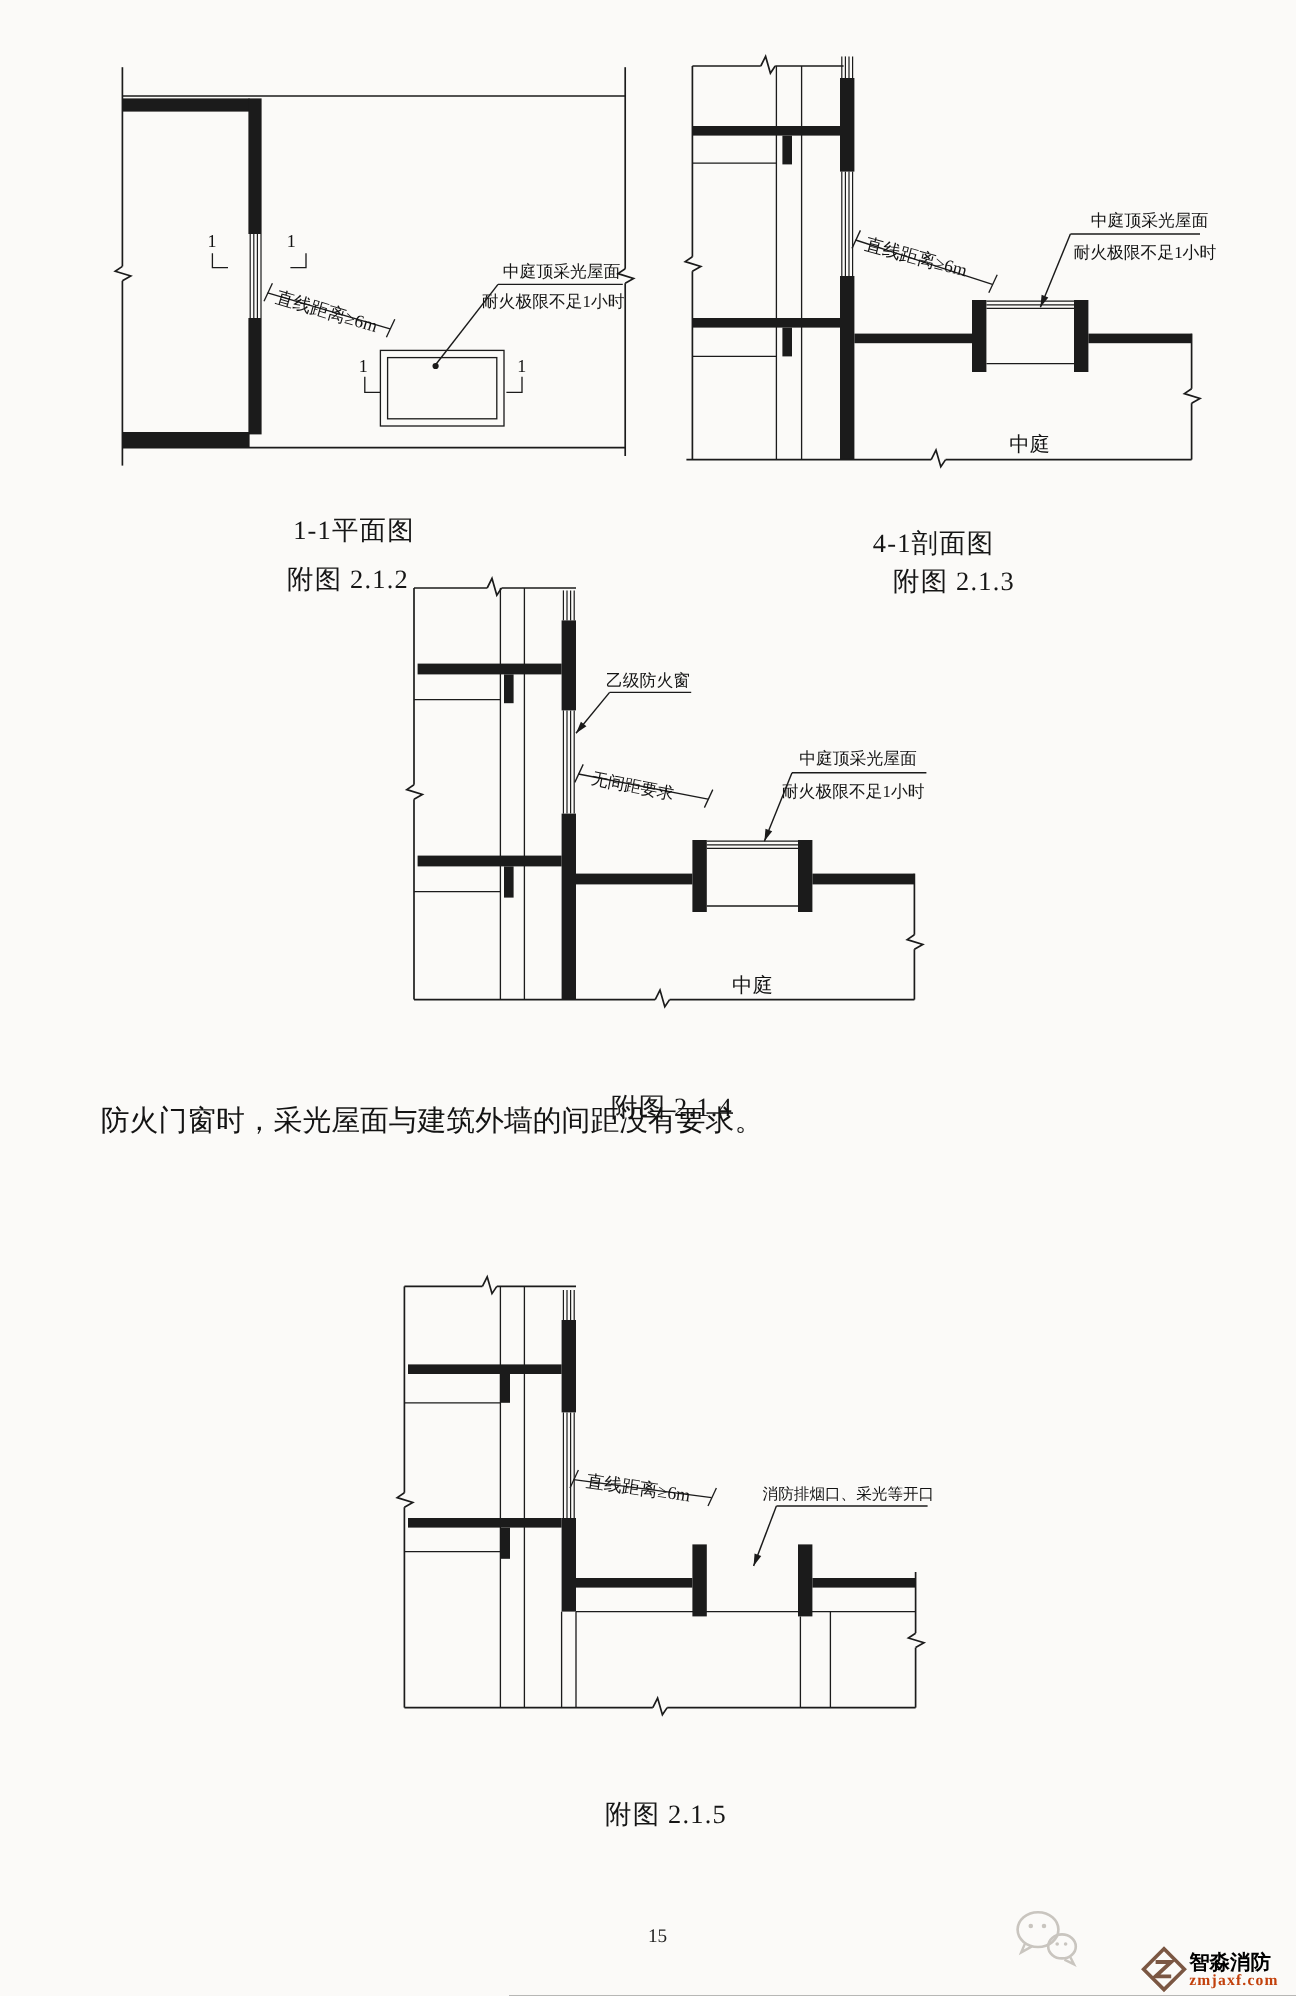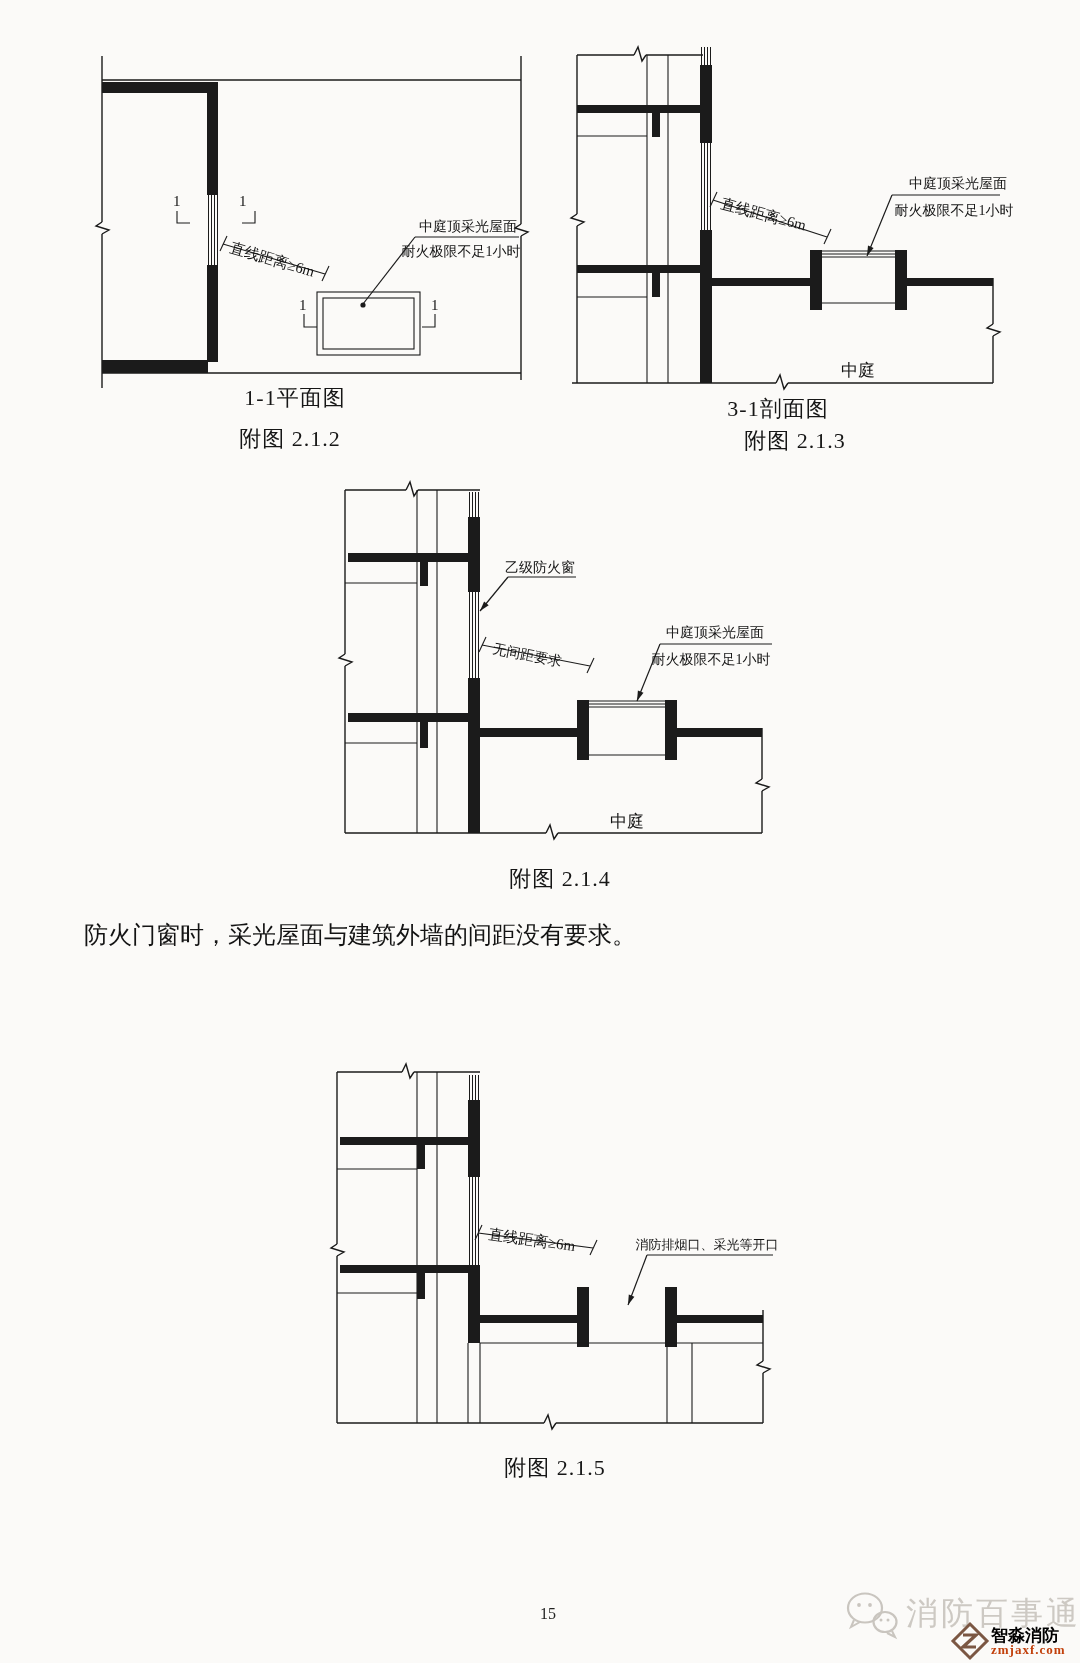--- a/index.html
+++ b/index.html
@@ -13,21 +13,21 @@
   .tl2 { stroke:#1b1b1b; stroke-width:1.1; fill:none; }
   .hl { stroke:#1b1b1b; stroke-width:1; fill:none; }
   .tk { fill:#1b1b1b; stroke:none; }
   .lead { stroke:#1b1b1b; stroke-width:1.2; fill:none; }
   .arr { fill:#1b1b1b; stroke:none; }
   .lbl { font-family:"Liberation Serif", serif; fill:#141414; }
   .f15 { font-size:15px; } .f14 { font-size:14px; } .f13 { font-size:13px; }
   .f17 { font-size:17px; }
   .caption {
     position:absolute; text-align:center; font-size:22px;
-    letter-spacing:1px; color:#161616; font-weight:500;
+    letter-spacing:1px; color:#161616; font-weight:500;margin-top:44px;
   }
   .para {
     position:absolute; left:84px; top:908px; width:918px;
     font-size:24px; line-height:54px; color:#131313; font-weight:500;
   }
   .pline { text-align:justify; text-align-last:justify; }
   .pline.first { text-indent:58px; }
   .pline.last { text-align:left; text-align-last:left; }
   .pagenum {
     position:absolute; left:508px; top:1605px; width:80px;
@@ -158,21 +158,21 @@
       <text class="lbl f15" transform="translate(190,183) rotate(15)">直线距离≥6m</text>
     </g>
     <g>
       <text class="lbl f14" x="428" y="163" text-anchor="middle">中庭顶采光屋面</text>
       <text class="lbl f14" x="424" y="190" text-anchor="middle">耐火极限不足1小时</text>
       <line class="lead" x1="362" y1="170" x2="470" y2="170"></line>
       <line class="lead" x1="362" y1="170" x2="337" y2="231"></line>
       <polygon class="arr" points="337,231 343.6,222.9 338,220.6"></polygon>
     </g>
   </svg>
-  <div class="caption" style="left:688px; top:394px; width:180px;">3-1剖面图</div>
+  <div class="caption" style="left:688px; top:394px; width:180px;">4-1剖面图</div>
   <div class="caption" style="left:700px; top:426px; width:190px;">附图 2.1.3</div>
 
   <svg style="left:330px; top:485px;" width="450" height="355" viewBox="0 0 450 355">
     <g>
       <line class="tl" x1="15" y1="5" x2="15" y2="169"></line>
       <polyline class="tl" points="15,169 9,173 22,177 15,181"></polyline>
       <line class="tl" x1="15" y1="181" x2="15" y2="348"></line>
       <line class="tl" x1="15" y1="5" x2="76" y2="5"></line>
       <polyline class="tl" points="76,5 80,-3 84,11 88,5"></polyline>
       <line class="tl" x1="88" y1="5" x2="150" y2="5"></line>
@@ -306,21 +306,20 @@
   <svg style="left:838px; top:1586px;" width="66" height="56" viewBox="0 0 66 56">
     <ellipse cx="27" cy="22" rx="17" ry="14.5" fill="none" stroke="#c9c5bf" stroke-width="2.2"></ellipse>
     <circle cx="21" cy="19" r="1.9" fill="#c9c5bf"></circle>
     <circle cx="32" cy="19" r="1.9" fill="#c9c5bf"></circle>
     <path d="M 16,34 L 13,41 L 22,36" fill="none" stroke="#c9c5bf" stroke-width="2"></path>
     <ellipse cx="47" cy="36" rx="11.5" ry="10" fill="none" stroke="#c9c5bf" stroke-width="2.2"></ellipse>
     <circle cx="43" cy="34" r="1.5" fill="#c9c5bf"></circle>
     <circle cx="50" cy="34" r="1.5" fill="#c9c5bf"></circle>
     <path d="M 54,45 L 57,51 L 49,47" fill="none" stroke="#c9c5bf" stroke-width="2"></path>
   </svg>
-  <div class="wm-text">消防百事通</div>
 
   <svg style="left:951px; top:1622px;" width="38" height="38" viewBox="0 0 38 38">
     <polygon points="19,2 36,19 19,36 2,19" fill="none" stroke="#7b5743" stroke-width="3"></polygon>
     <path d="M 12,13 L 25,13 L 12,25 L 25,25" fill="none" stroke="#7b5743" stroke-width="3.2"></path>
   </svg>
   <div class="logo-name">智淼消防</div>
   <div class="logo-site">zmjaxf.com</div>
 
 </div>
 

